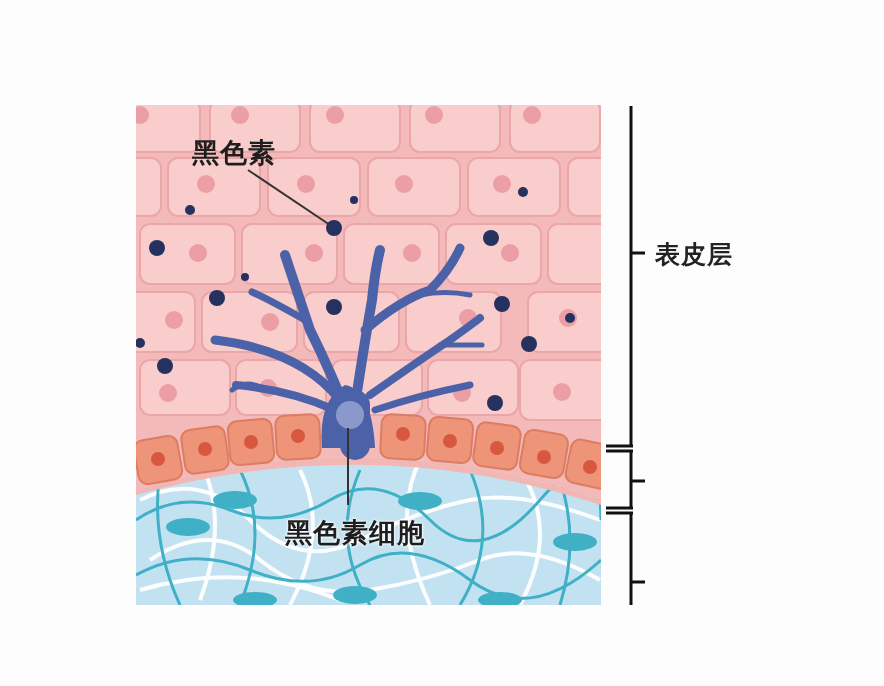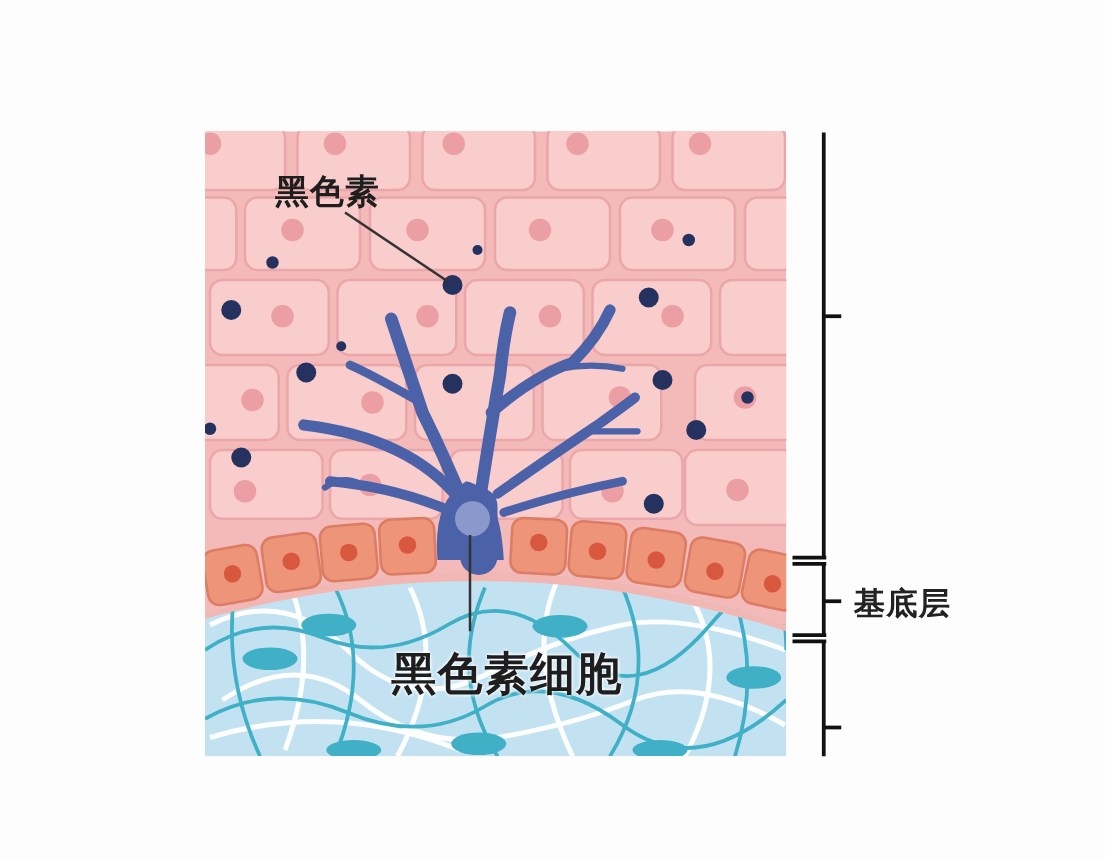--- a/index.html
+++ b/index.html
@@ -1,22 +1,22 @@
 <!DOCTYPE html>
 <html><head>
 <meta charset="utf-8">
 <style>
   html, body { margin:0; padding:0; background:#fdfdfd; }
   body { width:884px; height:686px; position:relative; overflow:hidden;
          font-family:"DejaVu Sans", sans-serif; }
-  #stage { position:absolute; left:0; top:0; width:748px; height:686px;margin-left:28px; }
+  #stage { position:absolute; left:0; top:0; width:748px; height:686px; }
   .label { position:absolute; font-weight:bold; color:#1e1e1e; white-space:nowrap;
            font-family:"DejaVu Sans", sans-serif; }
   .lbl-melanin { left:192px; top:135px; font-size:27px; letter-spacing:1px; }
-  .lbl-melanocyte { left:285px; top:515px; font-size:36px; letter-spacing:1px;
+  .lbl-melanocyte { left:285px; top:515px; font-size:27px; letter-spacing:1px;
                     text-shadow:0 0 3px #fff, 0 0 3px #fff; }
   .layer-label { font-size:25px; color:#222; left:655px; letter-spacing:1px; }
   .ll-epi { top:238px; }
   .ll-basal { top:466px; }
   .ll-dermis { top:567px; }
 </style>
 </head>
 <body>
 
 <div id="stage">
@@ -198,14 +198,14 @@
       <line x1="606" y1="508" x2="633" y2="508"></line>
       <line x1="606" y1="513" x2="633" y2="513"></line>
       <line x1="631" y1="513" x2="631" y2="605"></line>
       <line x1="631" y1="582" x2="645" y2="582"></line>
     </g>
   </svg>
 
   <div class="label lbl-melanin">黑色素</div>
   <div class="label lbl-melanocyte">黑色素细胞</div>
 
-  <div class="label layer-label ll-basal">基底层</div>
+  <div class="label layer-label ll-epi">表皮层</div>
 </div>
 
 </body></html>

